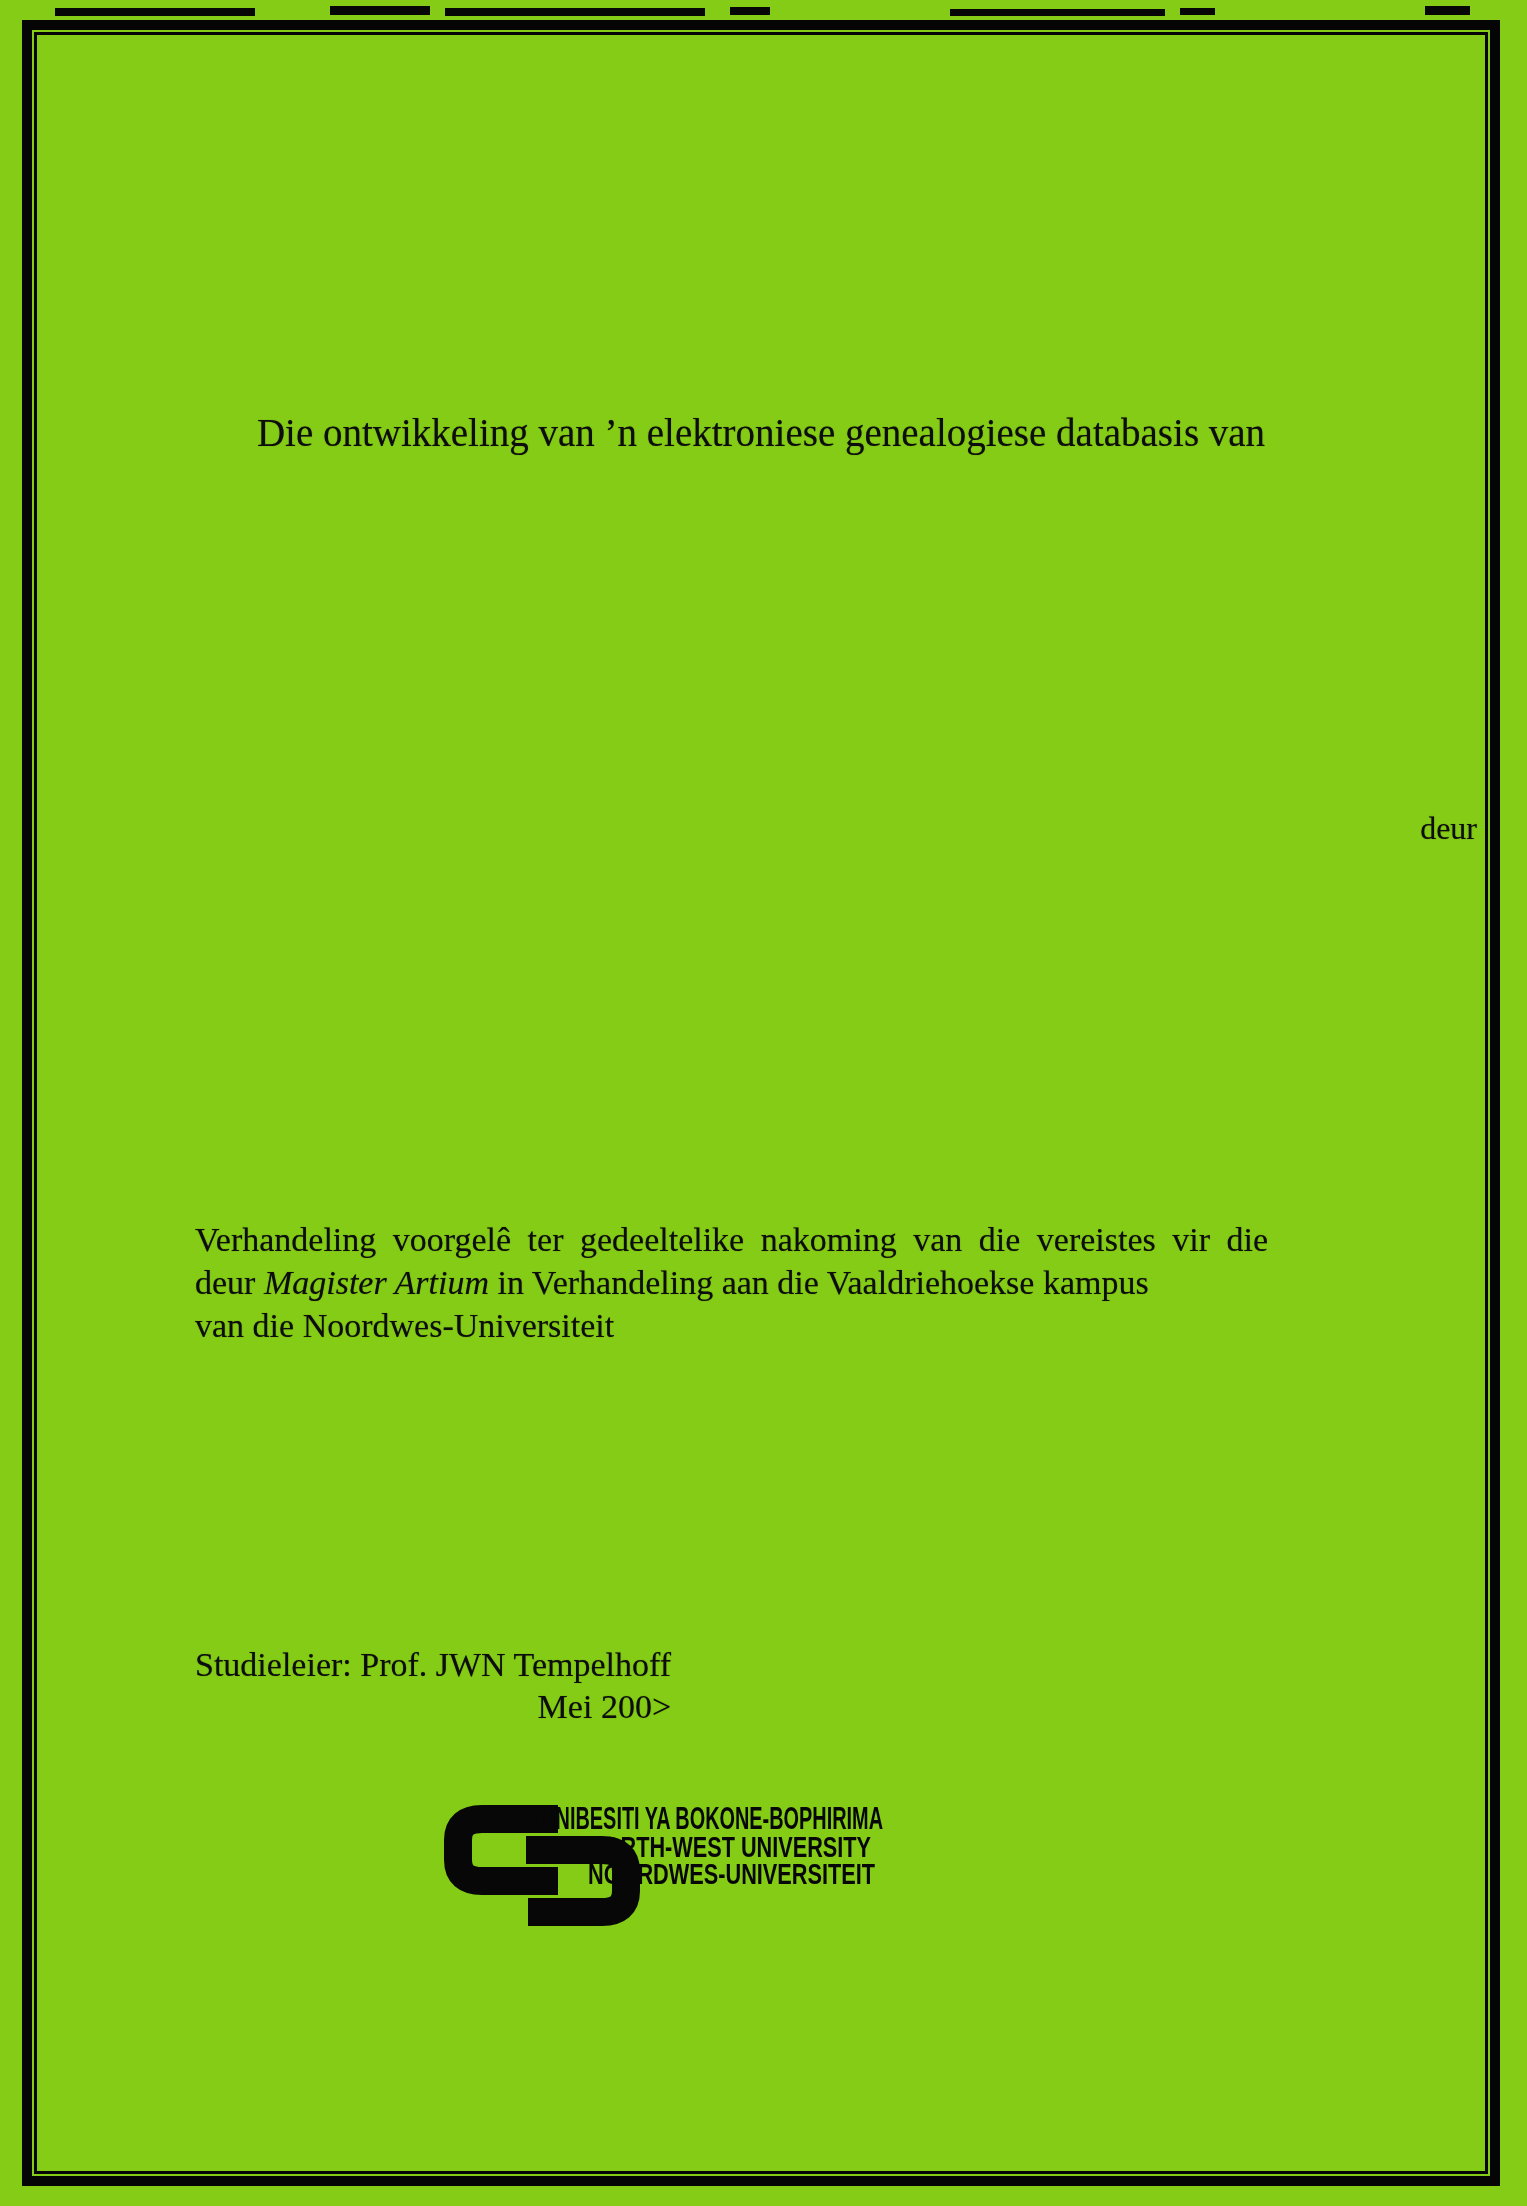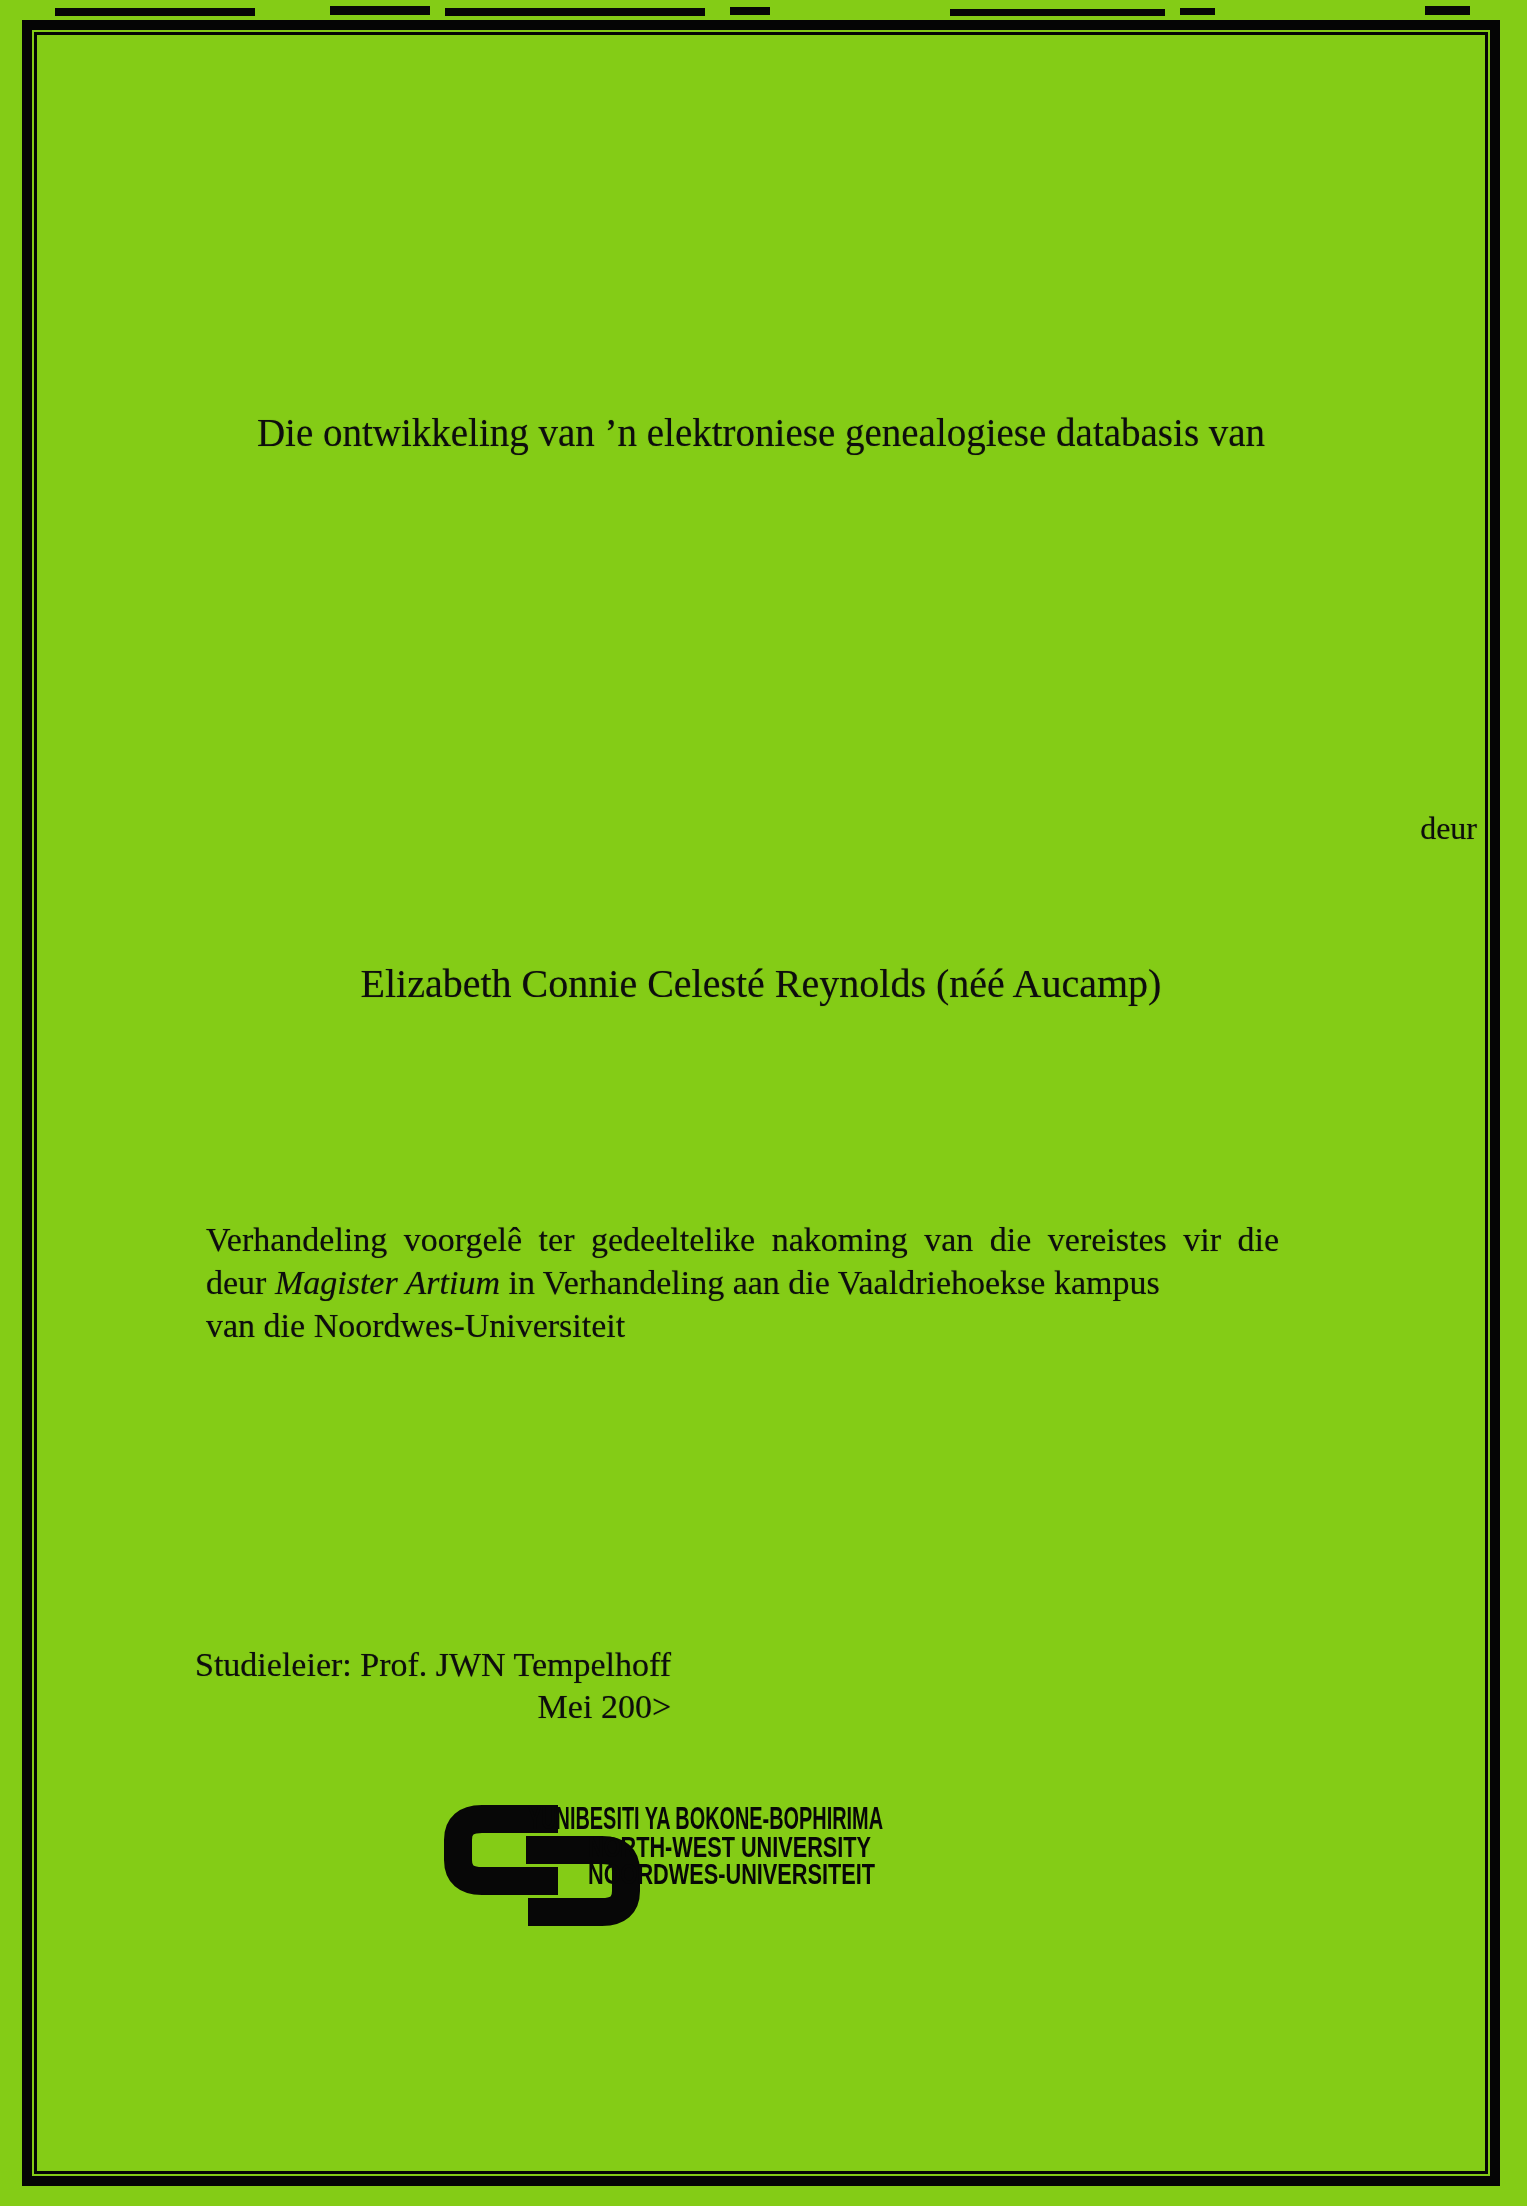--- a/index.html
+++ b/index.html
@@ -60,21 +60,21 @@
     font-size: 32px;
   }
   .author {
     left: 45px;
     right: 50px;
     top: 960px;
     text-align: center;
     font-size: 40px;
   }
   .statement {
-    left: 206px;
+    left: 195px;
     top: 1218px;
     font-size: 34px;
     line-height: 43px;
   }
   .statement .justified {
     word-spacing: 8px;
   }
   .statement .italic {
     font-style: italic;
   }
@@ -112,21 +112,20 @@
   <div class="frame-outer">
     <div class="frame-inner"></div>
   </div>
 
   <div class="txt title">
     <div>Die ontwikkeling van ’n elektroniese genealogiese databasis van</div>
   </div>
 
   <div class="txt byline">deur</div>
 
-  <div class="txt author">Elizabeth Connie Celesté Reynolds (néé Aucamp)</div>
 
   <div class="txt statement">
     <div class="justified">Verhandeling voorgelê ter gedeeltelike nakoming van die vereistes vir die</div>
     <div><span>deur </span><span class="italic">Magister Artium</span><span> in Verhandeling aan die Vaaldriehoekse kampus</span></div>
     <div>van die Noordwes-Universiteit</div>
   </div>
 
   <div class="txt supervisor-block">
     <div>Studieleier: Prof. JWN Tempelhoff</div>
     <div>Mei 200&gt;</div>

